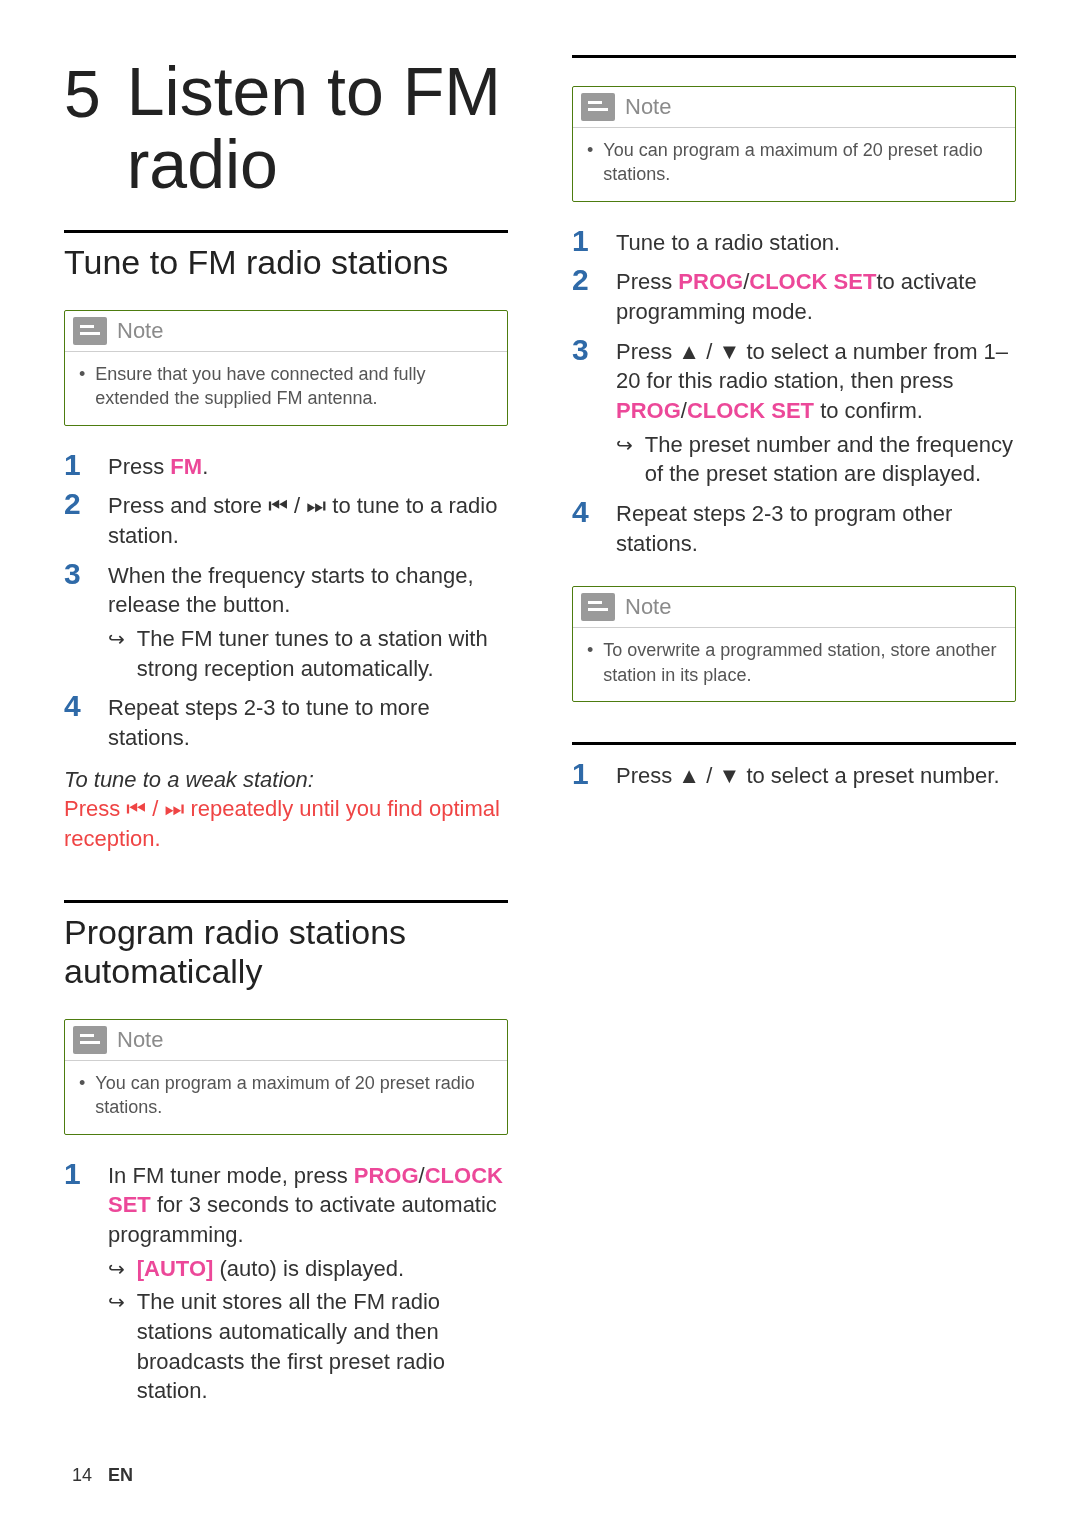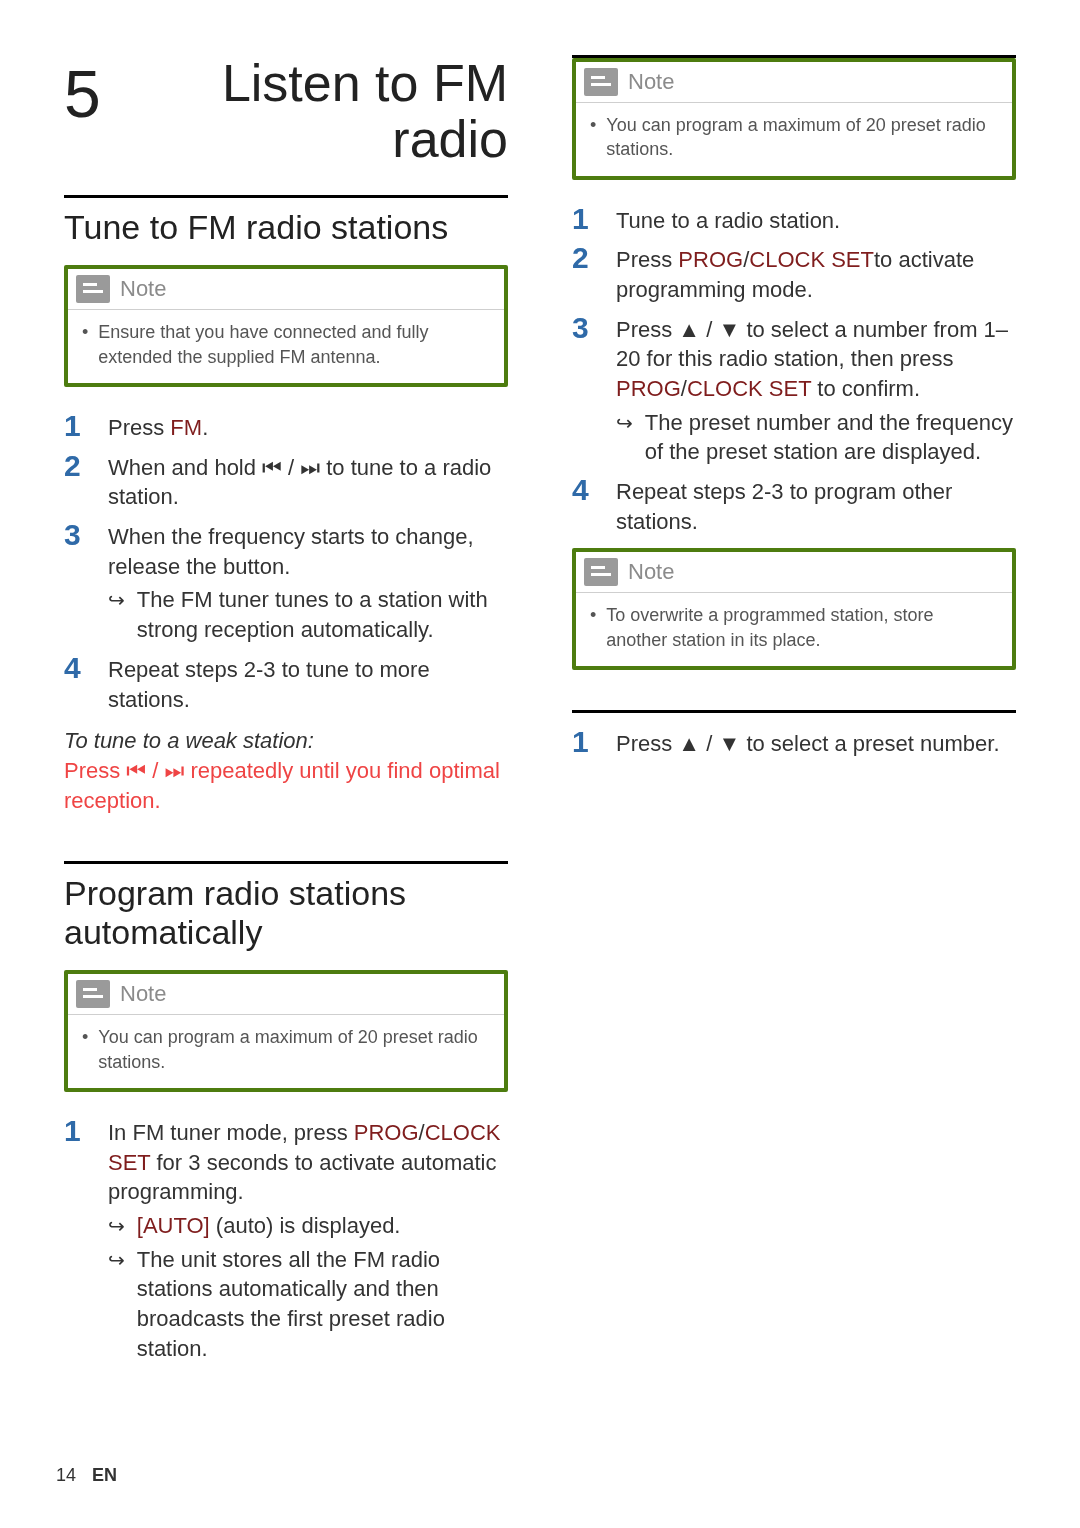--- a/index.html
+++ b/index.html
@@ -39,44 +39,43 @@
     gap: 26px;
     margin-bottom: 28px;
   }
   .chapter-num {
     font-size: 66px;
     font-weight: 300;
     line-height: 1;
     padding-top: 6px;
   }
   .chapter-title {
-    font-size: 52px;
+    font-size: 68px;
     font-weight: 300;
     line-height: 1.08;
-    text-align: right;
   }
 
   
   .sect-rule {
     border-top: 3px solid #000;
     height: 0;
     margin-top: 24px;
   }
   .sect-title {
     font-size: 34px;
     font-weight: 300;
     line-height: 1.15;
     margin: 10px 0 18px 0;
   }
 
   
   .note {
-    border: 4px solid #4d7c0f;
+    border: 1px solid #4d7c0f;
     border-radius: 2px;
-    margin: 0 0 22px 0;
+    margin: 28px 0 22px 0;
   }
   .note-head {
     display: flex;
     align-items: center;
     gap: 10px;
     padding: 6px 10px 6px 8px;
   }
   .note-icon {
     width: 34px;
     height: 28px;
@@ -152,39 +151,39 @@
     font-size: 20px;
     line-height: 1.35;
     padding-top: 2px;
     flex: 0 0 auto;
   }
   .sub-text {
     font-size: 22px;
     line-height: 1.35;
   }
 
-  .bold { font-weight: 400; color: #7f1d1d; }
+  .bold { font-weight: 700; color: #ec4899; }
   .para-title {
     font-size: 22px;
     color: #333;
     margin-top: 10px;
     line-height: 1.35;
     font-style: italic;
   }
   .para {
     font-size: 22px;
     color: #ef4444;
     line-height: 1.35;
   }
 
   .glyph { font-family: "Segoe UI Symbol","Arial Unicode MS",Arial,sans-serif; }
 
   .footer {
     position: absolute;
-    left: 56px;
+    left: 72px;
     bottom: 42px;
     font-size: 18px;
     color: #333;
     display: flex;
     gap: 16px;
     align-items: flex-start;
   }
   .footer .lang { font-weight: 700; }
 </style>
 </head>
@@ -218,21 +217,21 @@
       <div class="steps">
         <div class="step">
           <div class="step-num">1</div>
           <div class="step-body">
             <span>Press </span><span class="bold">FM</span><span>.</span>
           </div>
         </div>
         <div class="step">
           <div class="step-num">2</div>
           <div class="step-body">
-            <span>When and hold </span><span class="glyph">⏮</span><span> / </span><span class="glyph">⏭</span><span> to tune to a radio station.</span>
+            <span>Press and store </span><span class="glyph">⏮</span><span> / </span><span class="glyph">⏭</span><span> to tune to a radio station.</span>
           </div>
         </div>
         <div class="step">
           <div class="step-num">3</div>
           <div class="step-body">
             <span>When the frequency starts to change, release the button.</span>
             <div class="sub">
               <span class="sub-arrow glyph">↪</span>
               <span class="sub-text">The FM tuner tunes to a station with strong reception automatically.</span>
             </div>

